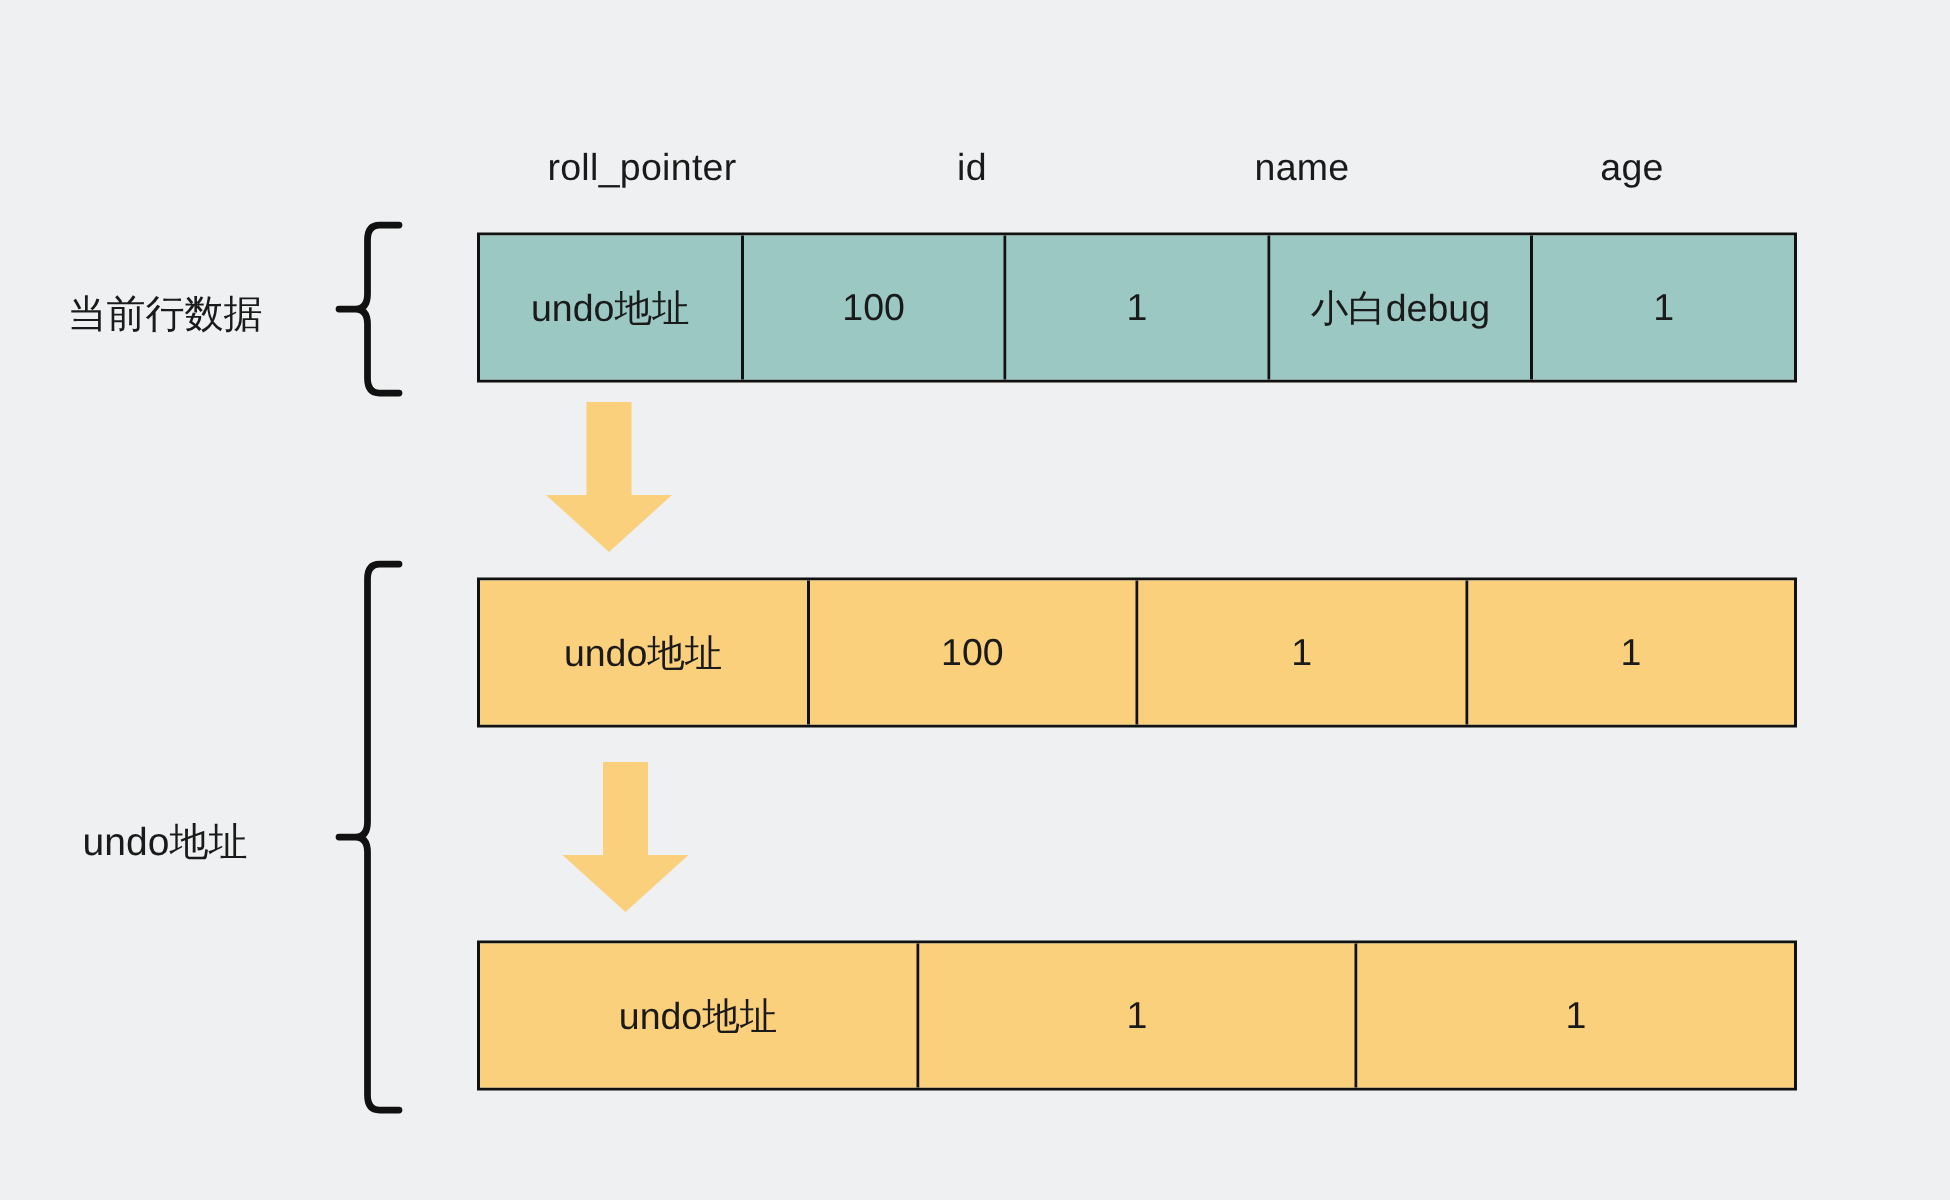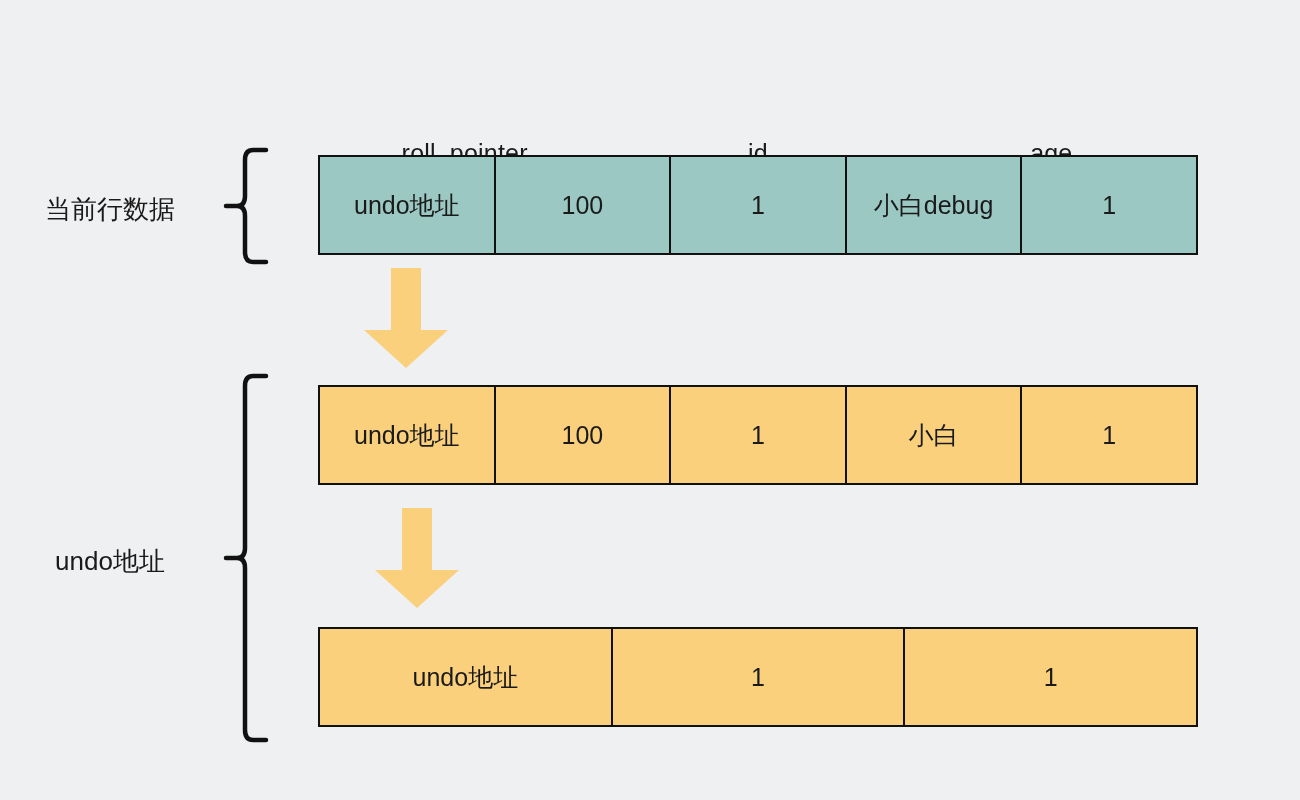--- a/index.html
+++ b/index.html
@@ -21,21 +21,20 @@
   }
 
   
   .header-row {
     position: absolute;
     left: 318px;
     top: 92px;
     width: 880px;
     height: 40px;
     display: flex;
-    margin-top: 41px;
   }
   .header-cell {
     flex: 1 1 0;
     display: flex;
     align-items: center;
     justify-content: center;
     font-size: 25px;
     color: #1a1a1a;
     letter-spacing: 0.2px;
     white-space: nowrap;
@@ -119,41 +118,41 @@
   .label-undo    { left: 20px; top: 544px; width: 180px; }
 </style>
 </head>
 <body>
 
 <div id="canvas">
 
   <div class="header-row">
     <div class="header-cell">roll_pointer</div>
     <div class="header-cell">id</div>
+    <div class="header-cell">name</div>
     <div class="header-cell">age</div>
   </div>
 
   <div class="row row-current teal">
     <div class="cell">undo地址</div>
     <div class="cell">100</div>
     <div class="cell">1</div>
     <div class="cell">小白debug</div>
     <div class="cell">1</div>
   </div>
 
   <div class="arrow arrow-1">
     <div class="shaft"></div>
     <div class="head"></div>
   </div>
 
   <div class="row row-undo-1 amber">
     <div class="cell">undo地址</div>
     <div class="cell">100</div>
     <div class="cell">1</div>
-    <div class="cell">小白</div>
     <div class="cell">1</div>
   </div>
 
   <div class="arrow arrow-2">
     <div class="shaft"></div>
     <div class="head"></div>
   </div>
 
   <div class="row row-undo-2 amber">
     <div class="cell">undo地址</div>

